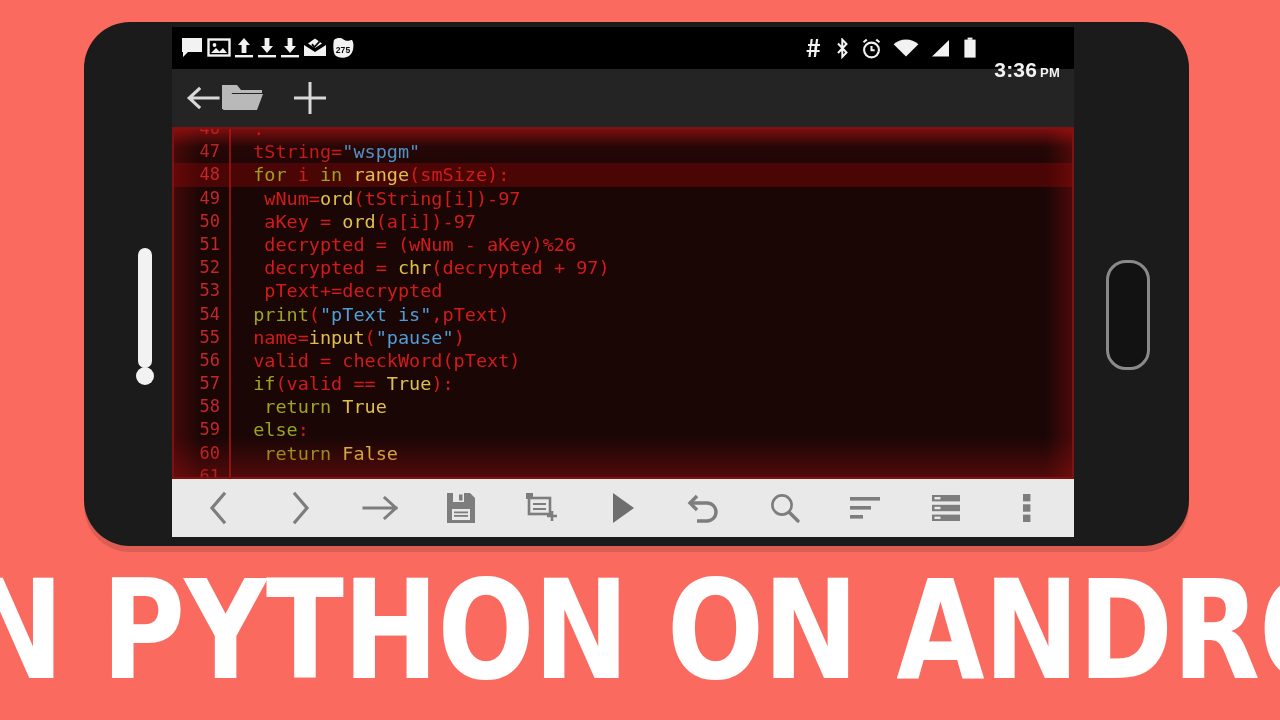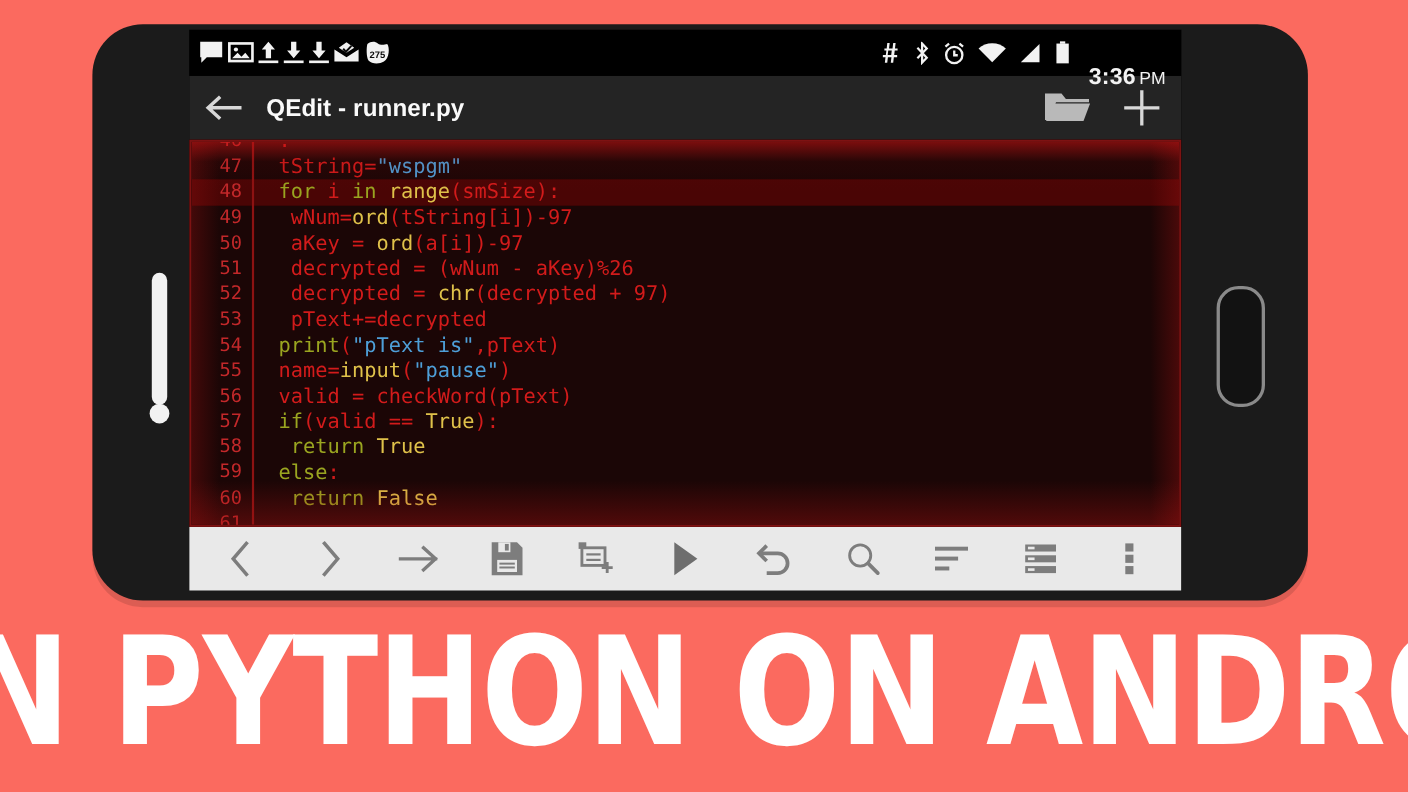--- a/index.html
+++ b/index.html
@@ -43,21 +43,21 @@
     display:flex;align-items:center;
     padding:0 14px 0 8px;
   }
   .sb-left{display:flex;align-items:center;gap:3px;flex:1;}
   .sb-right{display:flex;align-items:center;gap:11px;}
   .sb-ico{display:block;}
   .clock{
     color:#f2f2f2;font-size:21px;font-weight:600;letter-spacing:.2px;
     margin-left:6px;display:flex;align-items:baseline;gap:3px;margin-top:44px;
   }
-  .clock .ampm{font-size:16px;font-weight:400;}
+  .clock .ampm{font-size:13px;font-weight:700;}
 
   
   .appbar{
     height:58px;background:#242424;display:flex;align-items:center;
     padding:0 16px 0 14px;
   }
   .appbar .title{
     color:#fafafa;font-size:22px;font-weight:bold;margin-left:22px;
     letter-spacing:.1px;flex:1;
   }
@@ -221,21 +221,20 @@
           </div>
         </div>
       </div>
 
       <div class="appbar">
 
         <svg width="34" height="26" viewBox="0 0 34 26">
           <path fill="none" stroke="#d8d8d8" stroke-width="3.1" stroke-linecap="square" d="M32 13H4M13 4L3.2 13 13 22"></path>
         </svg>
 
-        <div class="title">QEdit - runner.py</div>
 
         <div class="appbar-actions">
           <svg width="44" height="34" viewBox="0 0 44 34">
             <path fill="#b9b9b9" d="M2 4h15l4 5h21v3H12L6 28H2z"></path>
             <path fill="#b9b9b9" d="M9 13h34l-6 16H3z"></path>
           </svg>
           <svg width="40" height="40" viewBox="0 0 40 40">
             <path fill="none" stroke="#d8d8d8" stroke-width="3" d="M20 4v32M4 20h32"></path>
           </svg>
         </div>

